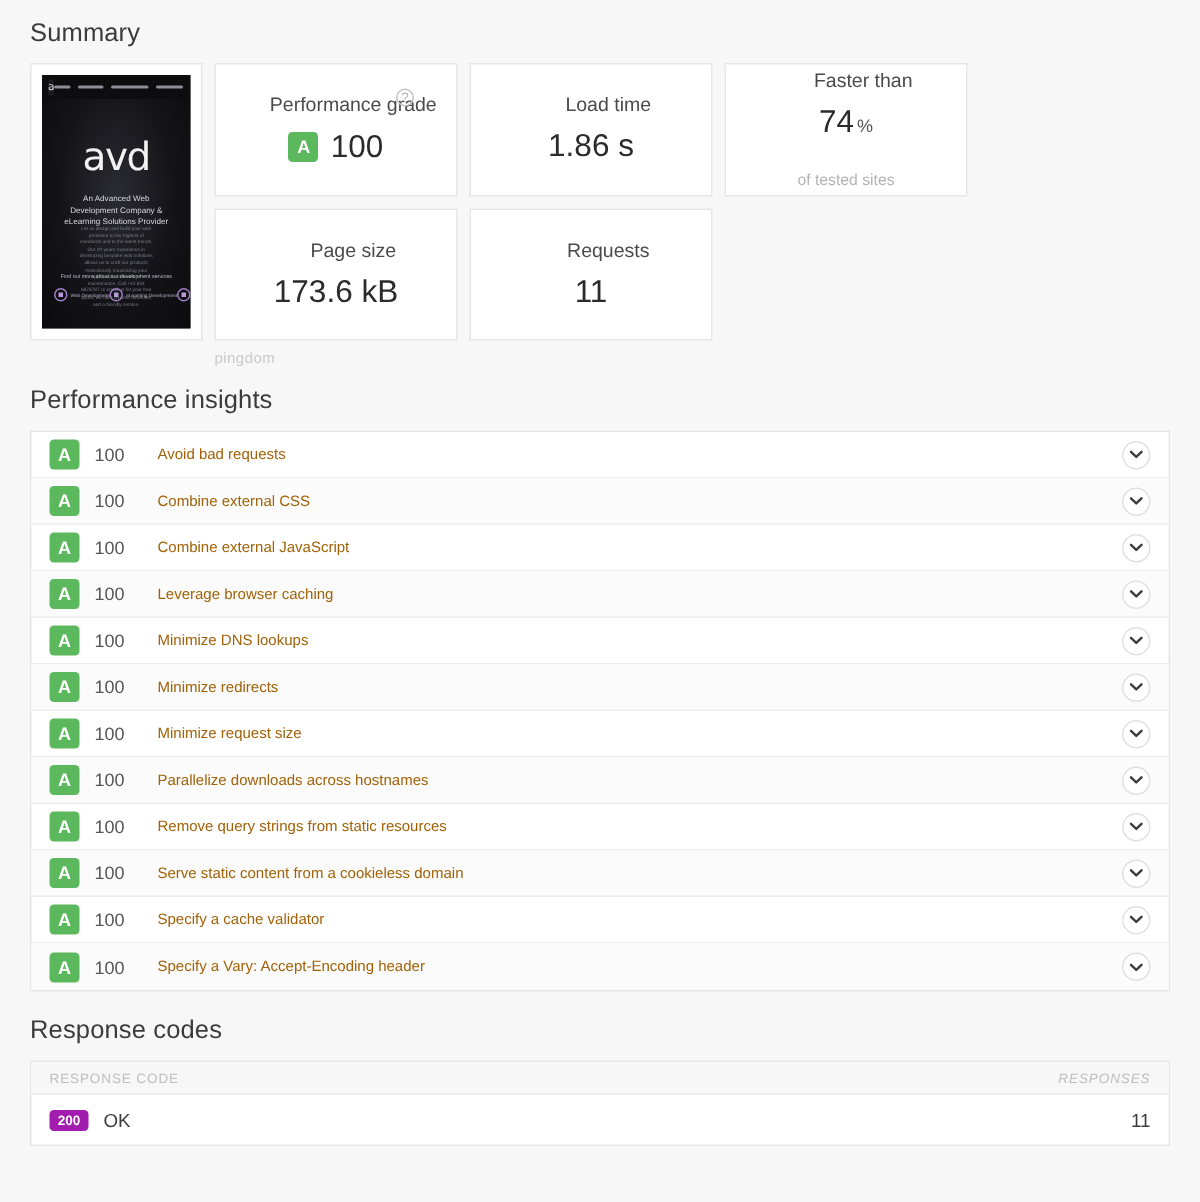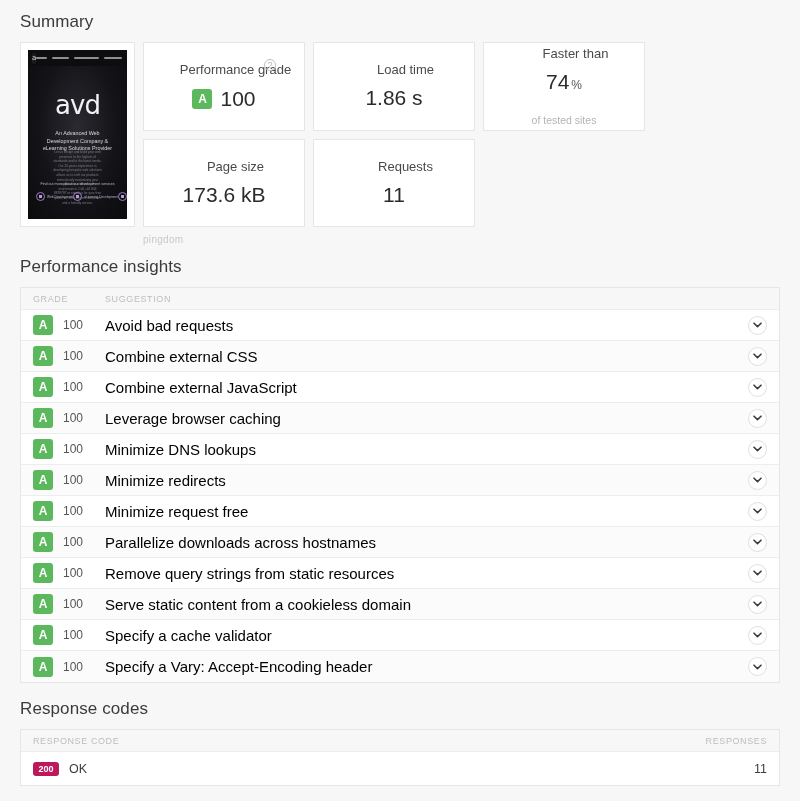--- a/index.html
+++ b/index.html
@@ -149,44 +149,44 @@
   }
   .thead {
     display: flex; align-items: center; height: 22px;
     background: #f7f7f7; border-bottom: 1px solid #ececec;
     font-size: 9px; color: #bdbdbd; letter-spacing: .6px;
     padding: 0 12px;
   }
   .th-grade { width: 72px; }
   .th-suggestion { flex: 1; }
   .th-rescode { flex: 1; }
-  .th-responses { text-align: right; }
+  .th-responses { text-align: right; font-style: italic; }
 
   .row {
     display: flex; align-items: center; height: 31px;
     border-bottom: 1px solid #ededed; padding: 0 12px;
   }
   .row:last-child { border-bottom: none; }
   .row.odd { background: #fbfbfb; }
   .row .c-grade { width: 72px; display: flex; align-items: center; gap: 10px; }
   .row .score { font-size: 12px; color: #555; }
-  .row .c-sugg { flex: 1; font-size: 15px; color: #000000; }
+  .row .c-sugg { flex: 1; font-size: 10px; color: #a16207; }
   .row .c-exp { width: 30px; display: flex; justify-content: flex-end; }
 
   .chevron-btn {
     width: 19px; height: 19px; border-radius: 50%;
     border: 1px solid #e0e0e0; background: #fff;
     display: flex; align-items: center; justify-content: center;
     cursor: pointer; padding: 0;
   }
   .chevron-btn svg { display: block; }
 
   .code-badge {
     display: inline-block; min-width: 26px; height: 14px;
-    background: #be185d; color: #fff; border-radius: 3px;
+    background: #a21caf; color: #fff; border-radius: 3px;
     font-size: 9px; line-height: 14px; text-align: center;
     font-weight: 700; padding: 0 3px;
   }
   .row.rc { height: 33px; }
   .row.rc .c-code { flex: 1; display: flex; align-items: center; gap: 10px; }
   .row.rc .c-code .label { font-size: 12.5px; color: #3d3d3d; }
   .row.rc .c-count { font-size: 12.5px; color: #3d3d3d; }
 </style>
 </head>
 <body>
@@ -278,24 +278,20 @@
 
 
       </div>
       <div class="watermark">pingdom</div>
     </div>
   </div>
 
   <h2 class="section-title">Performance insights</h2>
 
   <div class="table">
-    <div class="thead">
-      <div class="th-grade">GRADE</div>
-      <div class="th-suggestion">SUGGESTION</div>
-    </div>
     <div id="insight-rows">
         <div class="row">
           <div class="c-grade">
             <span class="grade-badge">A</span>
             <span class="score">100</span>
           </div>
           <div class="c-sugg">Avoid bad requests</div>
           <div class="c-exp">
             <button class="chevron-btn">
               <svg width="9" height="6" viewBox="0 0 9 6">
@@ -372,21 +368,21 @@
                 <path d="M1 1.2 L4.5 4.6 L8 1.2" fill="none" stroke="#3d3d3d" stroke-width="1.6" stroke-linecap="round" stroke-linejoin="round"></path>
               </svg>
             </button>
           </div>
         </div>
         <div class="row">
           <div class="c-grade">
             <span class="grade-badge">A</span>
             <span class="score">100</span>
           </div>
-          <div class="c-sugg">Minimize request free</div>
+          <div class="c-sugg">Minimize request size</div>
           <div class="c-exp">
             <button class="chevron-btn">
               <svg width="9" height="6" viewBox="0 0 9 6">
                 <path d="M1 1.2 L4.5 4.6 L8 1.2" fill="none" stroke="#3d3d3d" stroke-width="1.6" stroke-linecap="round" stroke-linejoin="round"></path>
               </svg>
             </button>
           </div>
         </div>
         <div class="row odd">
           <div class="c-grade">

